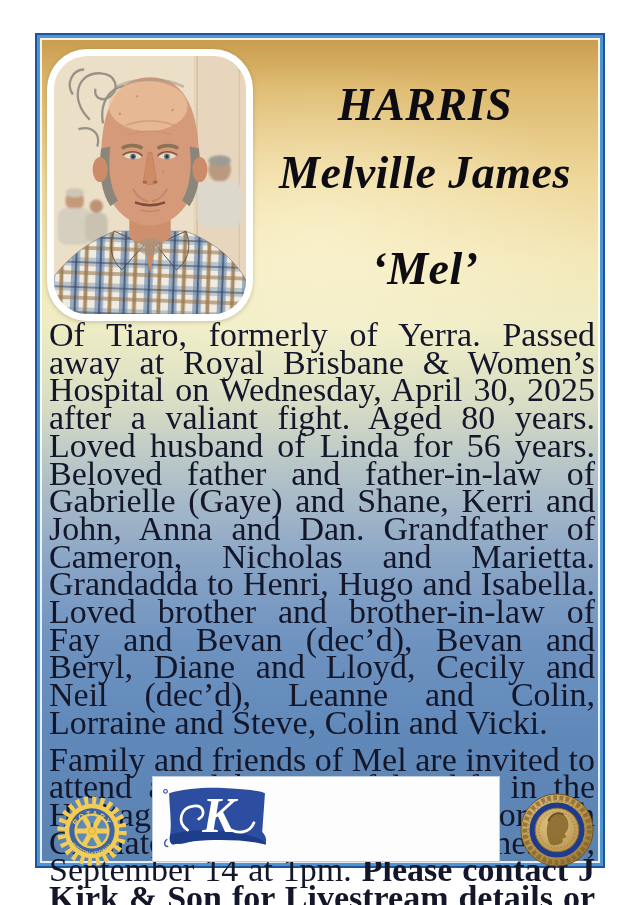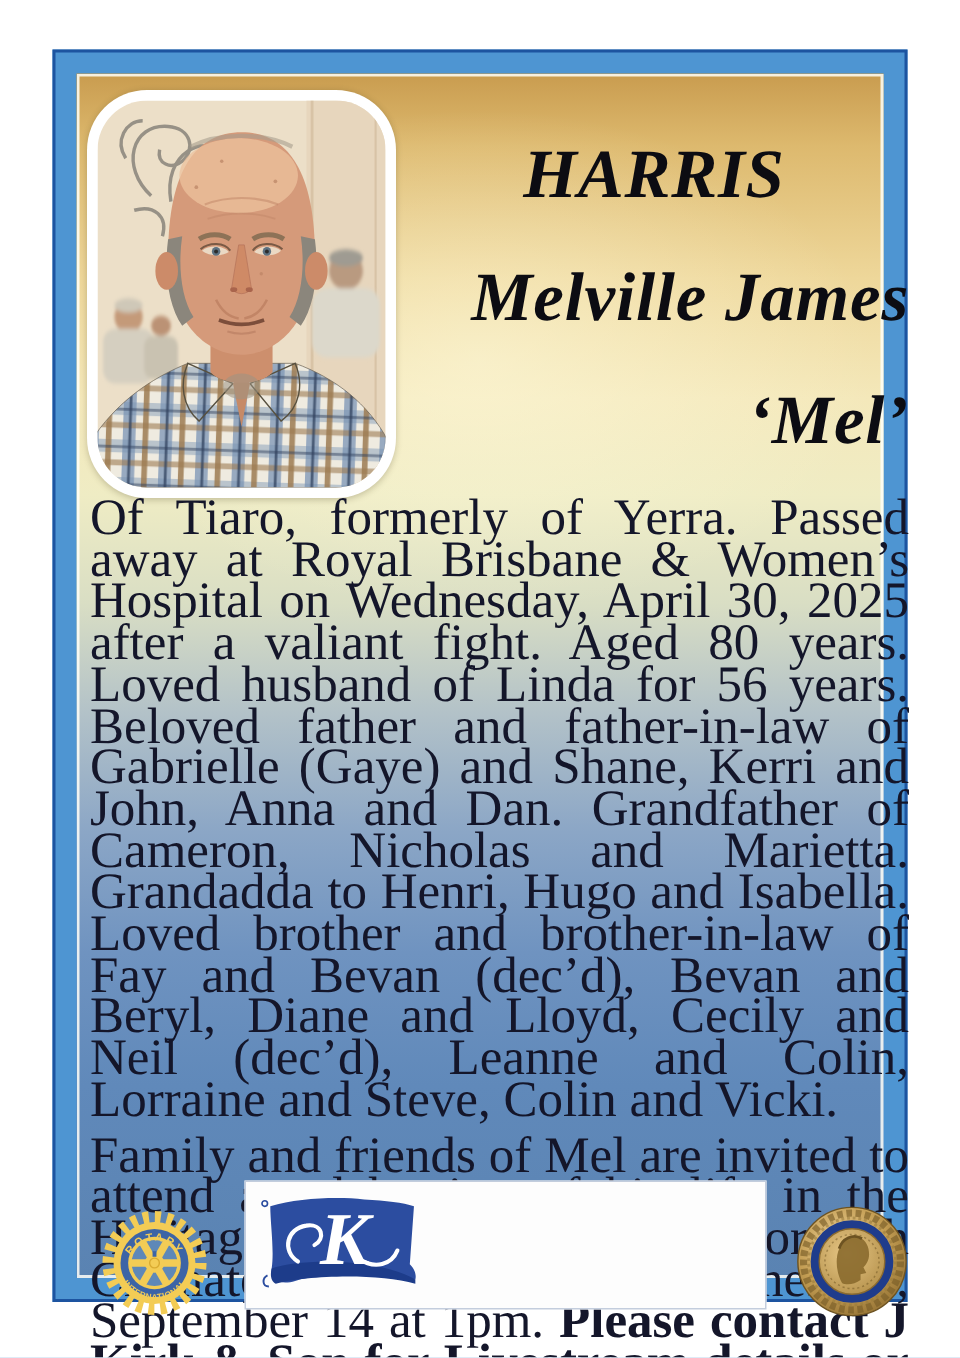--- a/index.html
+++ b/index.html
@@ -1,32 +1,32 @@
 <!DOCTYPE html>
 <html><head>
 <meta charset="utf-8">
 <style>
   html,body{margin:0;padding:0;background:#ffffff;}
   .page{position:relative;width:640px;height:905px;background:#ffffff;overflow:hidden;
         font-family:"Liberation Serif",serif;}
   .card{position:absolute;left:35px;top:33px;width:570px;height:835px;box-sizing:border-box;
-        border:2px solid #1d54a0;background:#4e95d2;padding:14px;}
+        border:2px solid #1d54a0;background:#4e95d2;padding:3px;}
   .card-inner{position:relative;width:100%;height:100%;box-sizing:border-box;
         background:
           radial-gradient(ellipse 70% 30% at 50% 24%, rgba(255,252,225,0.50), rgba(255,252,225,0) 70%),
           linear-gradient(180deg,#c99c4f 0%,#ddb96e 6%,#eed79a 17%,#f4e8ba 27%,#efecc4 35%,
                           #d9dec4 44%,#b3c2c8 53%,#8ba6c6 63%,#6f93c0 73%,#6089ba 84%,#5a83b2 100%);
         box-shadow:inset 0 0 0 2px rgba(255,255,248,0.85);}
   .photo-frame{position:absolute;left:7px;top:11px;width:206px;height:272px;background:#ffffff;
         border-radius:40px;padding:7px;box-sizing:border-box;box-shadow:0 1px 4px rgba(60,50,20,0.25);}
   .photo-frame svg{display:block;width:100%;height:100%;border-radius:33px;}
   .titles{position:absolute;left:215px;top:0;width:340px;text-align:center;color:#0c0c12;}
   .title-line{position:absolute;left:0;width:100%;font-weight:bold;font-style:italic;
         font-size:46px;line-height:1;letter-spacing:0.5px;}
-  .t1{top:44px;} .t2{top:126px;text-align:right;} .t3{top:208px;text-align:right;}
+  .t1{top:44px;} .t2{top:112px;} .t3{top:208px;}
   .body-text{position:absolute;left:9px;top:283px;width:546px;color:#14162a;
         font-size:34px;line-height:27.7px;text-align:justify;}
   .body-text p{margin:0;}
   .body-text p + p{margin-top:9px;}
   .emph{font-weight:bold;}
   .rotary-logo{position:absolute;left:15px;top:756px;width:74px;height:74px;}
   .kirk-box{position:absolute;left:112px;top:738px;width:348px;height:86px;background:#fdfdfd;
         border:1px solid #c3cddd;box-sizing:border-box;display:flex;align-items:center;
         padding:0 8px 0 6px;gap:8px;}
   .kirk-flag{width:118px;height:70px;flex:0 0 auto;}

